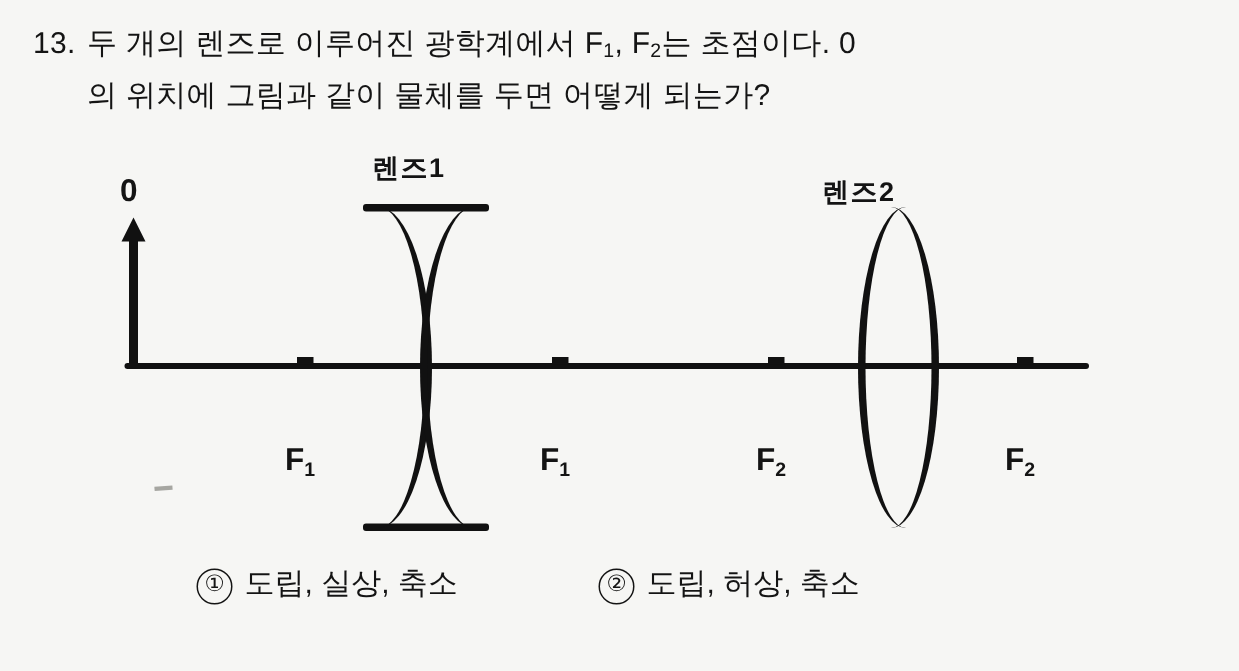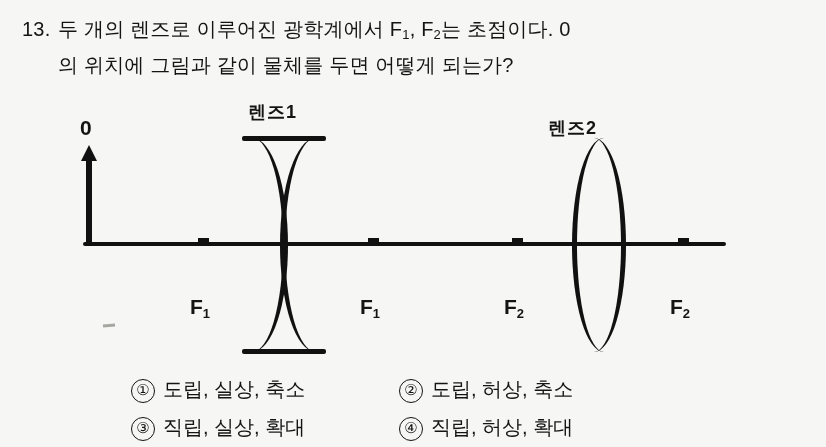--- a/index.html
+++ b/index.html
@@ -271,22 +271,15 @@
   </div>
 
   <div class="answers">
     <span class="ans-row">
       <span class="ans first">
         <span class="circ">①</span><span>도립, 실상, 축소</span>
       </span><span class="ans">
         <span class="circ">②</span><span>도립, 허상, 축소</span>
       </span>
     </span>
-    <span class="ans-row">
-      <span class="ans first">
-        <span class="circ">③</span><span>직립, 실상, 확대</span>
-      </span><span class="ans">
-        <span class="circ">④</span><span>직립, 허상, 확대</span>
-      </span>
-    </span>
   </div>
 
 </div>
 
 </body></html>

